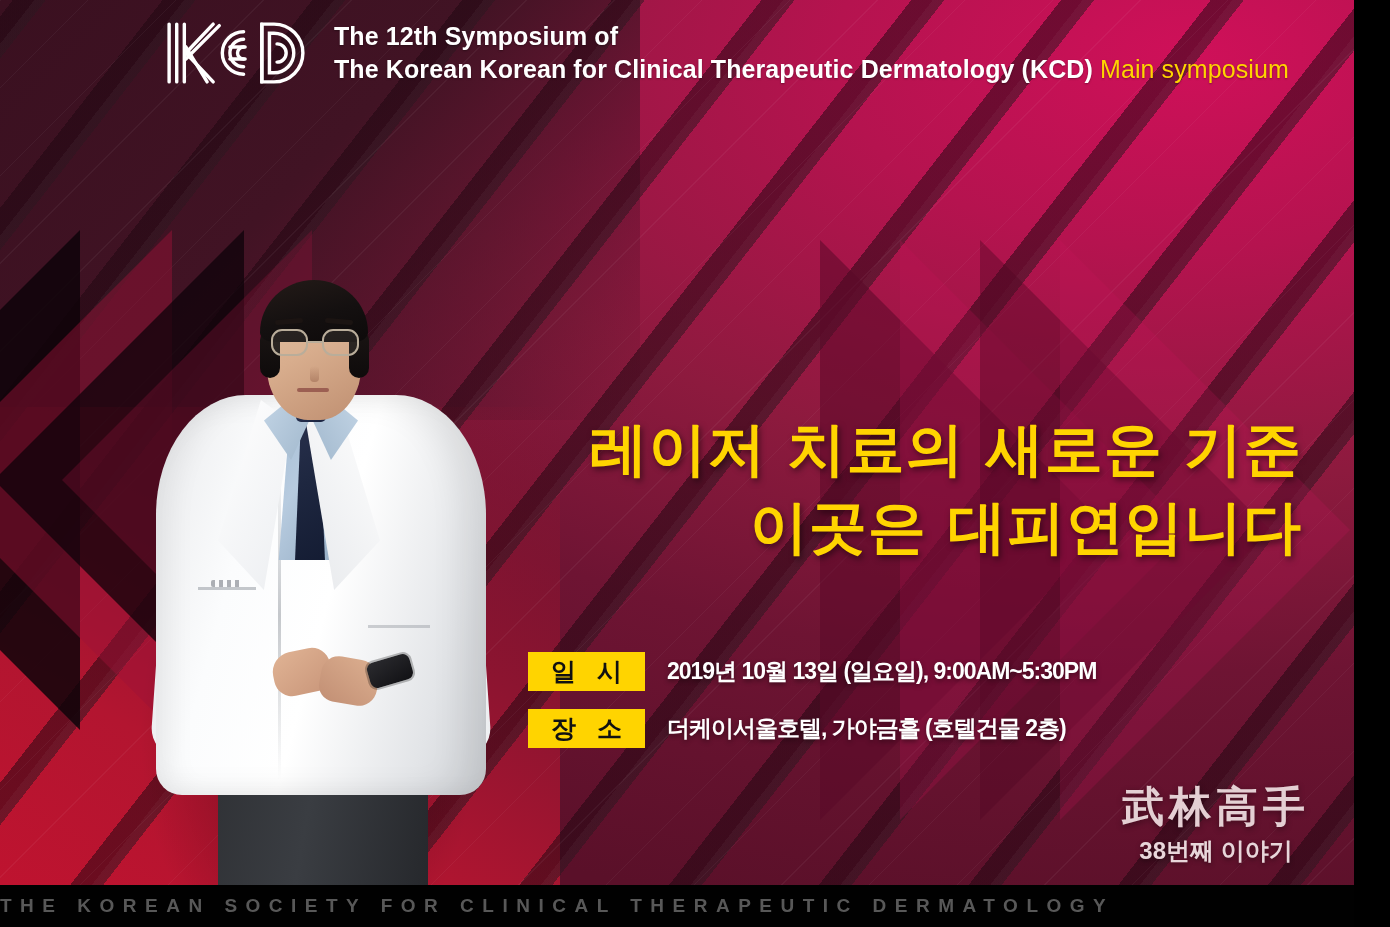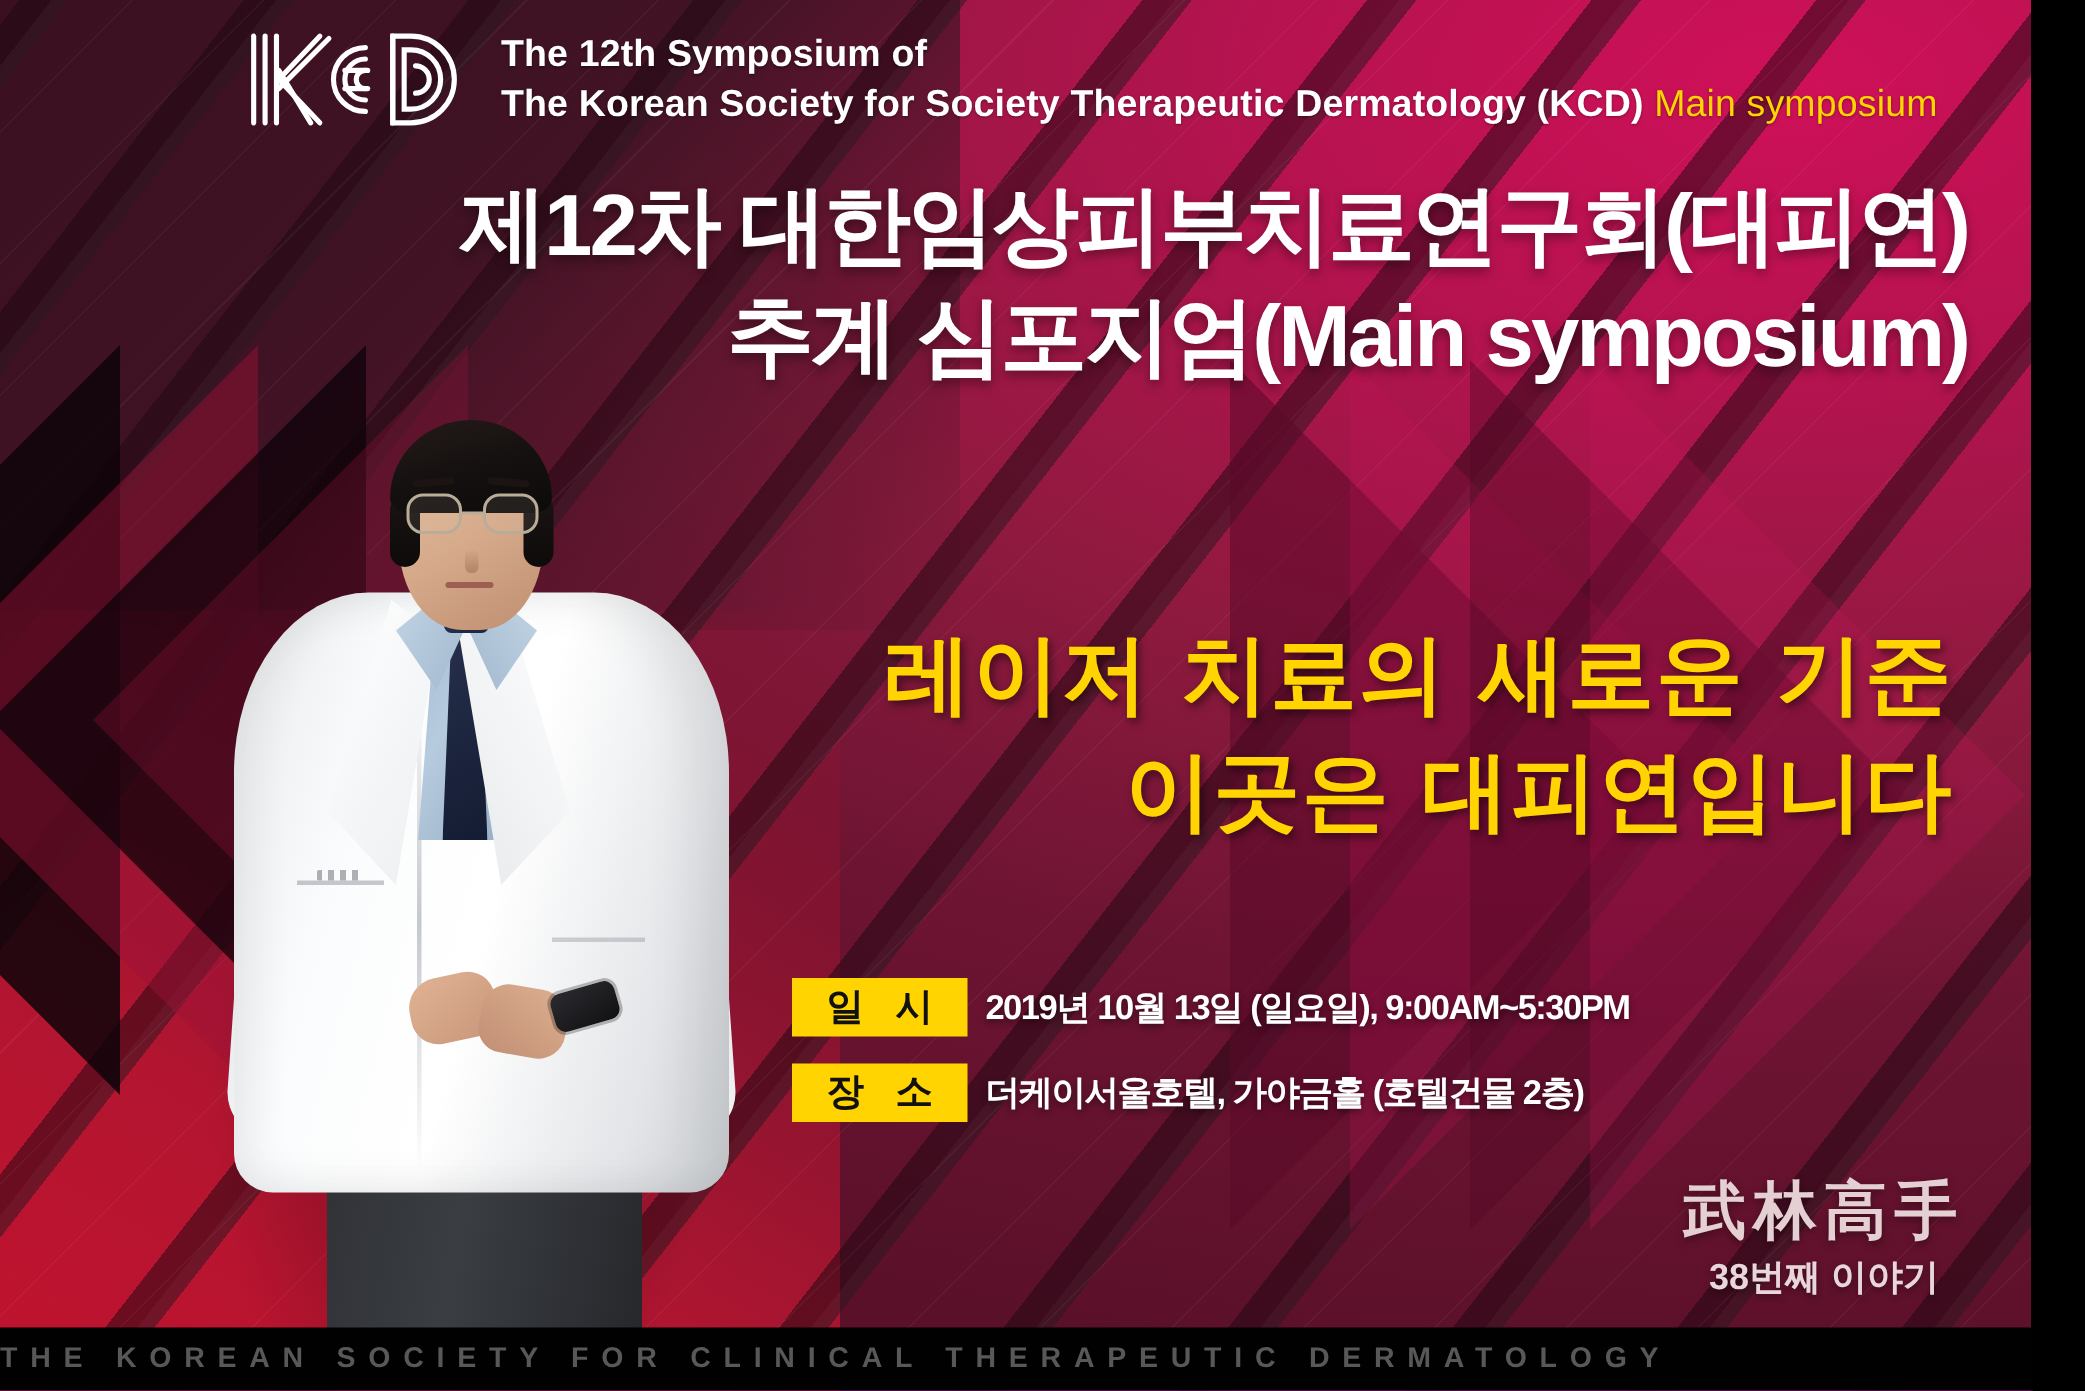--- a/index.html
+++ b/index.html
@@ -252,21 +252,21 @@
     color:#ffd400; font-size:58px; font-weight:700; line-height:1.35;
     letter-spacing:1px; white-space:nowrap;
     font-family:"DejaVu Serif", serif;
     text-shadow:2px 3px 6px rgba(0,0,0,.5);
   }
 
   
   .info{
     position:absolute; left:528px; top:652px; display:flex; flex-direction:column; gap:18px;
   }
-  .info-row{ display:flex; align-items:center; gap:12px; }
+  .info-row{ display:flex; align-items:center; gap:22px; }
   .info-tag{
     background:#ffd400; color:#111111;
     font-size:25px; font-weight:800; letter-spacing:7px;
     padding:7px 16px 7px 23px; line-height:1;
     min-width:88px; text-align:center;
   }
   .info-val{
     color:#ffffff; font-size:23px; font-weight:800; letter-spacing:-1px;
     white-space:nowrap; text-shadow:0 2px 5px rgba(0,0,0,.45);
   }
@@ -373,28 +373,24 @@
         <line x1="92" y1="58" x2="112" y2="58"></line>
 
         <path d="M134 12 L150 12 A38 38 0 0 1 150 88 L134 88 Z"></path>
         <path d="M144 24 L150 24 A26 26 0 0 1 150 76 L144 76 Z"></path>
         <path d="M154 38 A12 12 0 0 1 154 62"></path>
         <line x1="134" y1="12" x2="134" y2="88"></line>
       </g>
     </svg>
     <div class="header-lines">
       <div class="hl">The 12th Symposium of</div>
-      <div class="hl"><span>The Korean Society for Society Therapeutic Dermatology (KCD)</span> <span class="gold">Main symposium</span></div>
+      <div class="hl"><span>The Korean Korean for Clinical Therapeutic Dermatology (KCD)</span> <span class="gold">Main symposium</span></div>
     </div>
   </div>
 
-  <div class="title-block">
-    <div class="title-1">제12차 대한임상피부치료연구회(대피연)</div>
-    <div class="title-2">추계 심포지엄(Main symposium)</div>
-  </div>
 
   <div class="tagline">
     <div class="tag-1">레이저 치료의 새로운 기준</div>
     <div class="tag-2">이곳은 대피연입니다</div>
   </div>
 
   <div class="info">
     <div class="info-row">
       <span class="info-tag">일 시</span>
       <span class="info-val">2019년 10월 13일 (일요일), 9:00AM~5:30PM</span>

